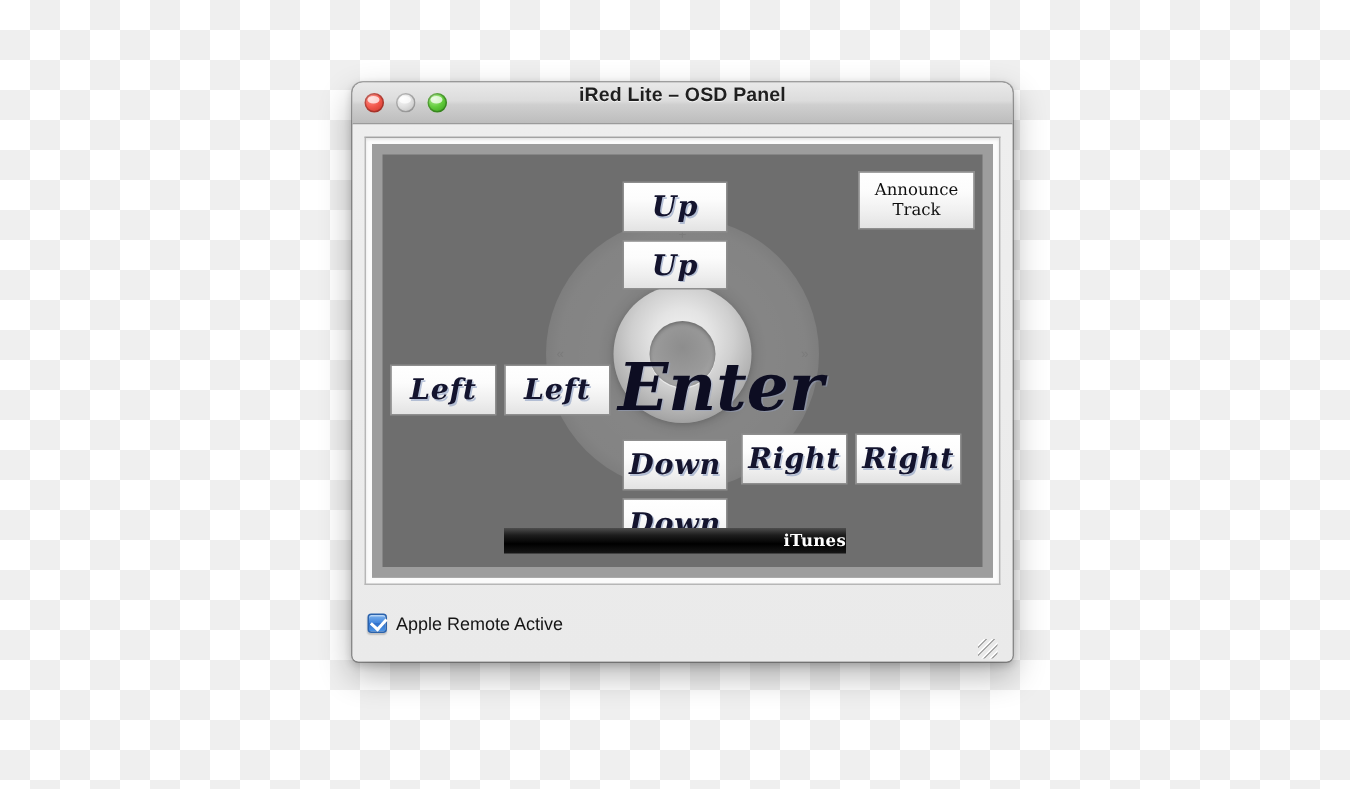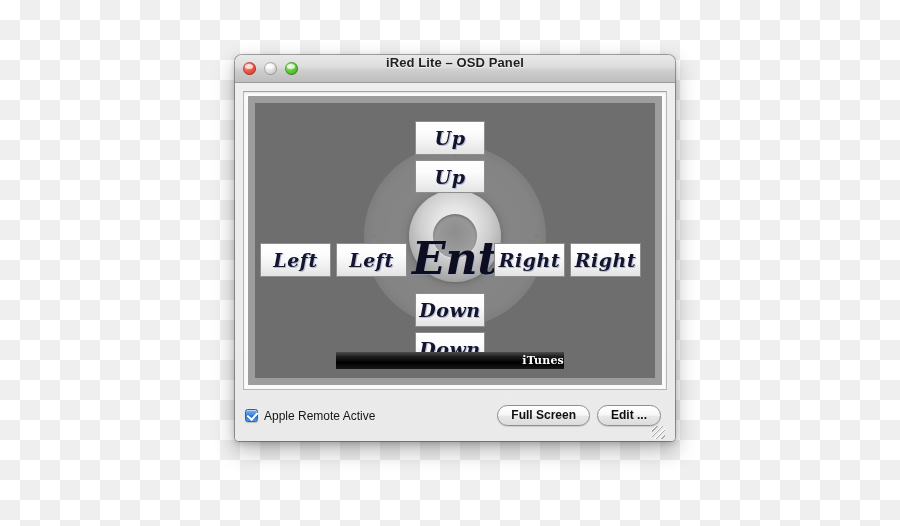--- a/index.html
+++ b/index.html
@@ -236,21 +236,21 @@
     font-style: italic;
     font-weight: bold;
     font-size: 44px;
     line-height: 1;
     color: #0d0d22;
     text-shadow: 1px 1px 0 rgba(150,165,200,0.45);
     white-space: nowrap;
     margin-left: 1px;
   }
   
-  .b-right1, .b-right2 { z-index: 2; }
+  .b-right1, .b-right2 { z-index: 2; margin-top: 46px; }
 
   .b-announce {
     right: 5px;
     top: 11px;
     width: 78px;
     height: 39px;
     flex-direction: column;
     line-height: 1.12;
   }
   .b-announce .lbl-serif {
@@ -416,38 +416,38 @@
           <span class="lbl">Right</span>
         </div>
 
         <div class="osd-btn b-down1">
           <span class="lbl">Down</span>
         </div>
         <div class="osd-btn b-down2">
           <span class="lbl">Down</span>
         </div>
 
+        <div class="osd-btn b-announce">
+          <span class="lbl-serif">Announce</span>
+          <span class="lbl-serif">Track</span>
+        </div>
 
         <div class="itunes-bar">
           <span class="lbl-itunes">iTunes</span>
         </div>
 
       </div>
     </div>
 
     <div class="footer">
       <div class="chk-wrap">
         <div class="checkbox">
           <div class="tick"></div>
         </div>
         <span class="chk-label">Apple Remote Active</span>
       </div>
 
-      <div class="footer-btns">
-        <div class="cap-btn">Full Screen</div>
-        <div class="cap-btn">Edit ...</div>
-      </div>
 
       <div class="grip"></div>
     </div>
 
   </div>
 </div>
 
 </body></html>

